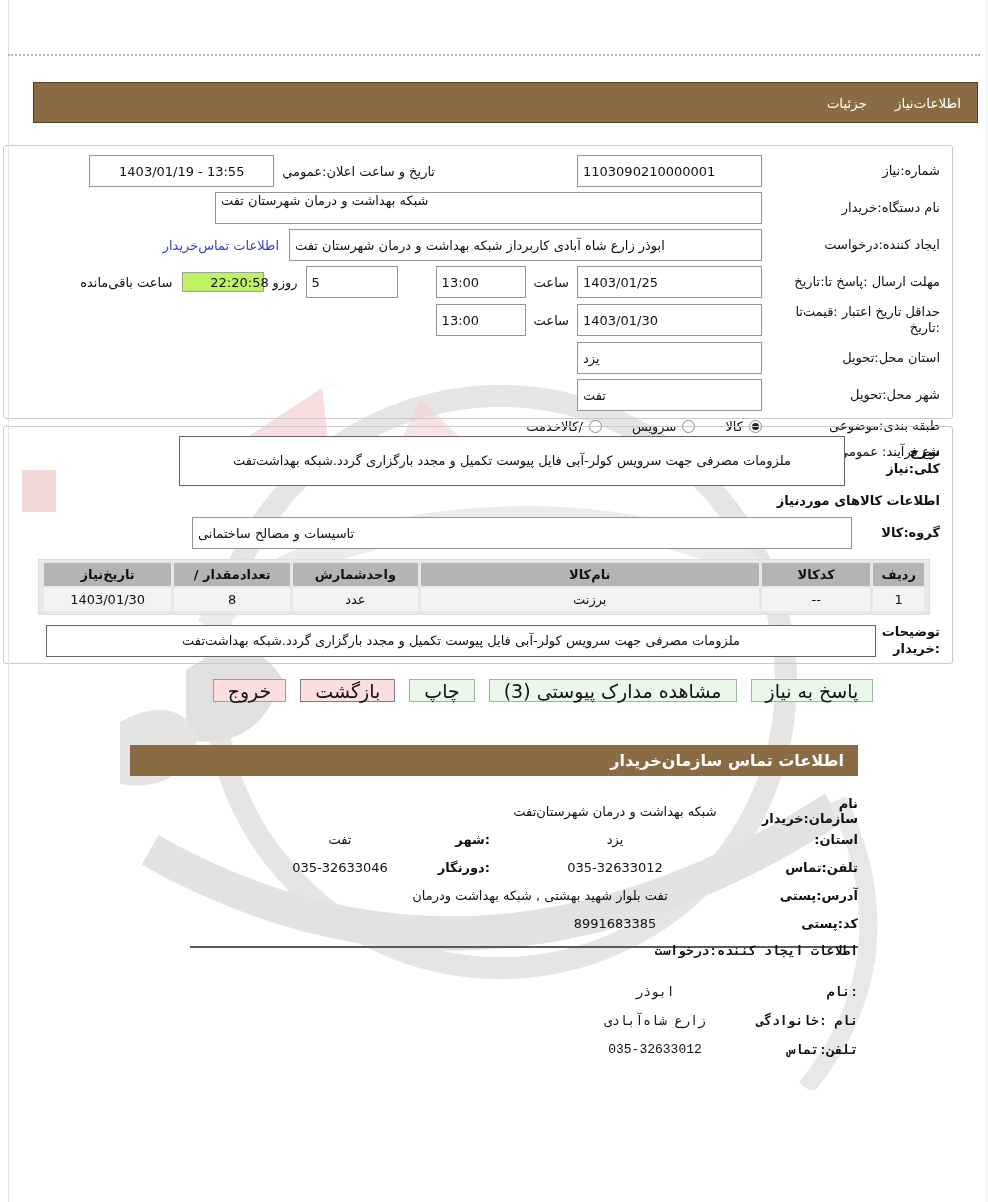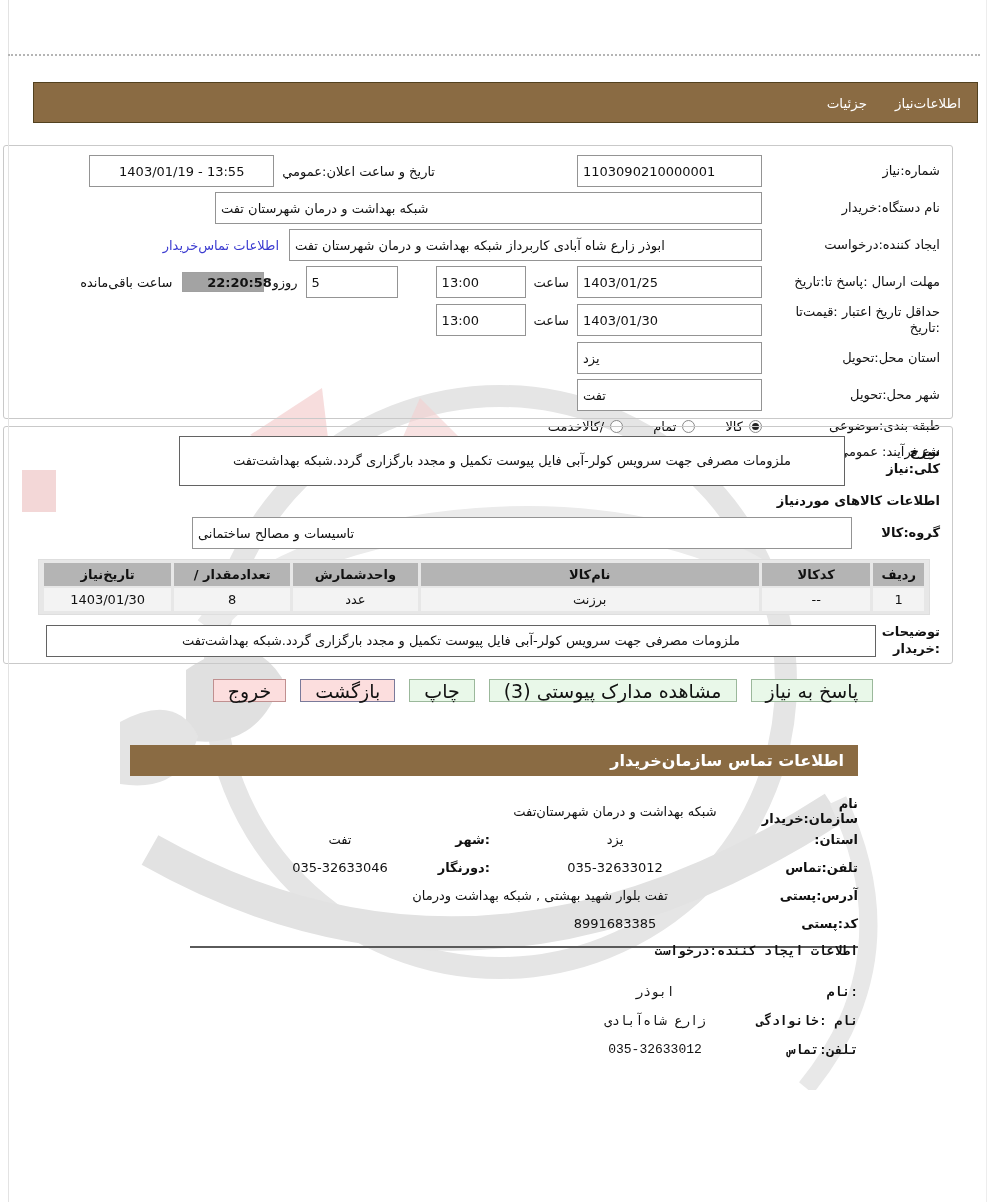--- a/index.html
+++ b/index.html
@@ -35,27 +35,27 @@
   .frow{display:flex;align-items:center;margin-bottom:5px;min-height:21px;}
   .lbl{flex:none;width:178px;padding-left:8px;box-sizing:border-box;line-height:1.25;}
   .blbl{flex:none;font-weight:bold;padding-left:8px;box-sizing:border-box;line-height:1.3;}
   .w95{width:95px;} .w88{width:88px;} .w64{width:64px;}
   .inp{
     flex:none;height:21px;box-sizing:border-box;background:#fff;border:1px solid #949494;
     display:flex;align-items:center;justify-content:flex-end;padding:15px 5px;
     overflow:hidden;white-space:nowrap;
   }
   .center{justify-content:center;}
-  .w185{width:185px;} .w547{width:547px;} .w473{width:473px;} .w90{width:90px;} .w92{width:92px;}
+  .w185{width:185px;} .w547{width:547px;align-items:flex-end;} .w473{width:473px;} .w90{width:90px;} .w92{width:92px;}
   .gap38{margin-right:38px;}
   .slbl{margin:0 8px;white-space:nowrap;}
   .link{color:#3a3ad0;margin-right:10px;cursor:pointer;white-space:nowrap;}
   .countdown{
-    flex:none;width:82px;height:20px;box-sizing:border-box;background:#a3a3a3;border:1px solid #a0a0a0;
-    display:flex;align-items:center;justify-content:center;font-weight:bold;padding-left:32px;
+    flex:none;width:82px;height:20px;box-sizing:border-box;background:#bef264;border:1px solid #a0a0a0;
+    display:flex;align-items:center;justify-content:center;font-weight:normal;padding-left:32px;
   }
   .ltr{direction:ltr;unicode-bidi:embed;}
 
   .opt{display:flex;align-items:center;margin-left:30px;white-space:nowrap;}
   .radio{flex:none;width:13px;height:13px;border:1px solid #8a8a8a;border-radius:50%;
     background:#fdfdfd;margin-left:6px;position:relative;box-sizing:border-box;}
   .radio.sel::after{content:"";position:absolute;inset:2px;background:#222;border-radius:50%;}
   .checkbox{flex:none;width:13px;height:13px;border:1px solid #8a8a8a;background:#fbfbfb;
     margin-left:7px;box-sizing:border-box;}
   .opt-chk{margin-right:40px;margin-left:0;}
@@ -195,21 +195,21 @@
       </div>
   </div>
   <div class="frow">
     <span class="lbl">طبقه بندی:موضوعی</span>
     <span class="opt">
         <span class="radio sel"></span>
         <span>کالا</span>
       </span>
     <span class="opt">
         <span class="radio"></span>
-        <span>تمام</span>
+        <span>سرویس</span>
       </span>
     <span class="opt">
         <span class="radio"></span>
         <span>/کالاخدمت</span>
       </span>
   </div>
   <div class="frow">
     <span class="lbl">نوع فرآیند: عمومي</span>
     <span class="opt">
         <span class="radio sel"></span>

